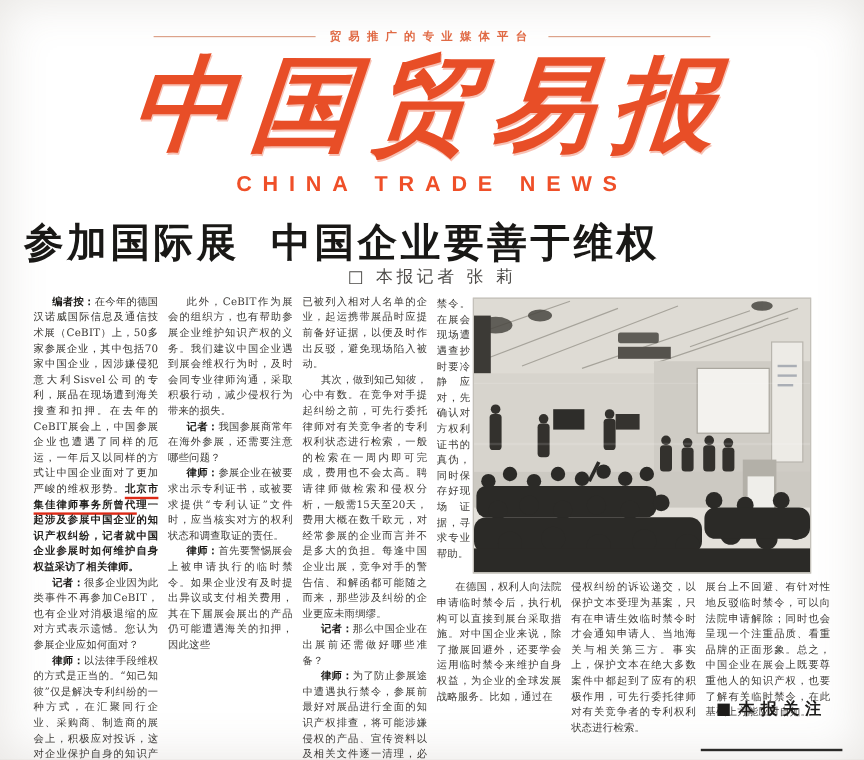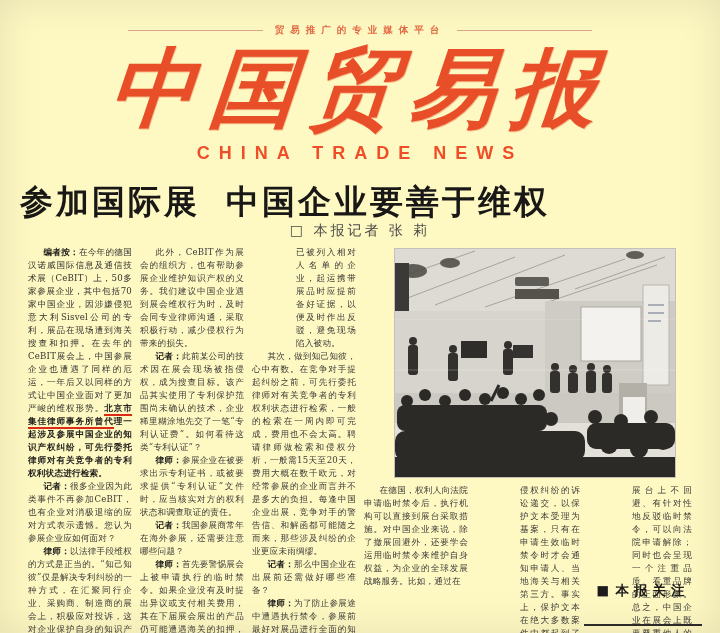--- a/index.html
+++ b/index.html
@@ -1,17 +1,17 @@
 <!DOCTYPE html>
 <html><head>
 <meta charset="utf-8">
 <style>
   html,body{margin:0;padding:0;}
   body{background:#e8e6e2;width:720px;height:633px;overflow:hidden;}
-  .page{position:relative;width:720px;height:633px;background:#fef9c3;
+  .page{position:relative;width:720px;height:633px;background:#ffffff;
         font-family:"DejaVu Serif",serif;overflow:hidden;
         box-shadow:inset 0 0 40px rgba(120,110,95,.18);}
   
   .tagline-row{position:absolute;left:128px;top:24px;width:464px;display:flex;align-items:center;gap:12px;}
   .tagline-line{flex:1;height:1px;background:#dca28a;}
   .tagline-text{font-size:9.5px;letter-spacing:6px;color:#e06a45;font-family:"DejaVu Sans",sans-serif;white-space:nowrap;font-weight:700;}
   .masthead-title{position:absolute;left:0;top:36px;width:720px;text-align:center;
         font-size:86px;line-height:104px;font-weight:700;font-style:italic;
         color:#e84e27;letter-spacing:14px;transform:skewX(-5deg);
         font-family:"DejaVu Serif",serif;text-shadow:1px 1px 0 rgba(232,78,39,.35);}
@@ -22,21 +22,21 @@
   .headline{position:absolute;left:0;top:180px;width:720px;text-align:left;
         font-size:33px;font-weight:800;color:#191816;letter-spacing:3px;
         font-family:"DejaVu Sans",sans-serif;margin-left:20px;}
   .headline .gap{display:inline-block;width:26px;}
   .byline{position:absolute;left:0;top:222px;width:720px;text-align:center;
         font-size:14px;color:#4c4a47;letter-spacing:3px;}
   
   .col{position:absolute;width:104px;font-size:8.6px;line-height:13px;
         text-align:justify;color:#3c3a37;letter-spacing:.2px;}
   .col p{margin:0;text-indent:1.8em;}
-  .col p.noind{text-indent:0;margin-left:44px;}
+  .col p.noind{text-indent:0;}
   .lbl{font-weight:700;color:#191816;font-family:"DejaVu Sans",sans-serif;}
   .ed-lead{font-weight:700;color:#191816;font-family:"DejaVu Sans",sans-serif;}
   .ed-text{color:#34322f;}
   .ed-bold{font-weight:700;color:#22201e;}
   .red-u{border-bottom:2px solid #dd2a17;padding-bottom:1px;}
   #col1{left:28px;top:246px;height:362px;}
   #col2{left:140px;top:246px;height:362px;}
   #col3{left:252px;top:246px;height:366px;}
   #col4-sliver{left:364px;top:248px;width:28px;height:232px;overflow:hidden;}
   #col4b{left:364px;top:484px;height:112px;}
@@ -64,30 +64,29 @@
   </div>
   <div class="masthead-title">中国贸易报</div>
   <div class="masthead-sub">CHINA TRADE NEWS</div>
 
   <div class="headline">
     <span>参加国际展</span><span class="gap"></span><span>中国企业要善于维权</span>
   </div>
   <div class="byline">□ 本报记者  张  莉</div>
 
   <div class="col" id="col1">
-    <p><span class="ed-lead">编者按：</span><span class="ed-text">在今年的德国汉诺威国际信息及通信技术展（CeBIT）上，50多家参展企业，其中包括70家中国企业，因涉嫌侵犯意大利Sisvel公司的专利，展品在现场遭到海关搜查和扣押。在去年的CeBIT展会上，中国参展企业也遭遇了同样的厄运，一年后又以同样的方式让中国企业面对了更加严峻的维权形势。</span><span class="ed-bold red-u">北京市集佳律师事务所曾代</span><span class="ed-bold">理一起涉及参展中国企业的知识产权纠纷，可先行委托律师对有关竞争者的专利权利状态进行检索。</span></p>
+    <p><span class="ed-lead">编者按：</span><span class="ed-text">在今年的德国汉诺威国际信息及通信技术展（CeBIT）上，50多家参展企业，其中包括70家中国企业，因涉嫌侵犯意大利Sisvel公司的专利，展品在现场遭到海关搜查和扣押。在去年的CeBIT展会上，中国参展企业也遭遇了同样的厄运，一年后又以同样的方式让中国企业面对了更加严峻的维权形势。</span><span class="ed-bold red-u">北京市集佳律师事务所曾代</span><span class="ed-bold">理一起涉及参展中国企业的知识产权纠纷，记者就中国企业参展时如何维护自身权益采访了相关律师。</span></p>
     <p><span class="lbl">记者：</span><span>很多企业因为此类事件不再参加CeBIT，也有企业对消极退缩的应对方式表示遗憾。您认为参展企业应如何面对？</span></p>
     <p><span class="lbl">律师：</span><span>以法律手段维权的方式是正当的。“知己知彼”仅是解决专利纠纷的一种方式，在汇聚同行企业、采购商、制造商的展会上，积极应对投诉，这对企业保护自身的知识产权比较有利。</span></p>
   </div>
 
   <div class="col" id="col2">
     <p>此外，CeBIT作为展会的组织方，也有帮助参展企业维护知识产权的义务。我们建议中国企业遇到展会维权行为时，及时会同专业律师沟通，采取积极行动，减少侵权行为带来的损失。</p>
-    <p><span class="lbl">记者：</span><span>此前某公司的技术因在展会现场被指侵权，成为搜查目标。该产品其实使用了专利保护范围尚未确认的技术，企业稀里糊涂地先交了一笔“专利认证费”。如何看待这类“专利认证”？</span></p>
+    <p><span class="lbl">记者：</span><span>我国参展商常年在海外参展，还需要注意哪些问题？</span></p>
     <p><span class="lbl">律师：</span><span>参展企业在被要求出示专利证书，或被要求提供“专利认证”文件时，应当核实对方的权利状态和调查取证的责任。</span></p>
-    <p><span class="lbl">记者：</span><span>我国参展商常年在海外参展，还需要注意哪些问题？</span></p>
     <p><span class="lbl">律师：</span><span>首先要警惕展会上被申请执行的临时禁令。如果企业没有及时提出异议或支付相关费用，其在下届展会展出的产品仍可能遭遇海关的扣押，因此这些</span></p>
   </div>
 
   <div class="col" id="col3">
     <p class="noind">已被列入相对人名单的企业，起运携带展品时应提前备好证据，以便及时作出反驳，避免现场陷入被动。</p>
     <p>其次，做到知己知彼，心中有数。在竞争对手提起纠纷之前，可先行委托律师对有关竞争者的专利权利状态进行检索，一般的检索在一周内即可完成，费用也不会太高。聘请律师做检索和侵权分析，一般需15天至20天，费用大概在数千欧元，对经常参展的企业而言并不是多大的负担。每逢中国企业出展，竞争对手的警告信、和解函都可能随之而来，那些涉及纠纷的企业更应未雨绸缪。</p>
     <p><span class="lbl">记者：</span><span>那么中国企业在出展前还需做好哪些准备？</span></p>
     <p><span class="lbl">律师：</span><span>为了防止参展途中遭遇执行禁令，参展前最好对展品进行全面的知识产权排查，将可能涉嫌侵权的产品、宣传资料以及相关文件逐一清理，必要时向组委会和当地海关备案，以免届时措手不及。</span></p>
   </div>
 

